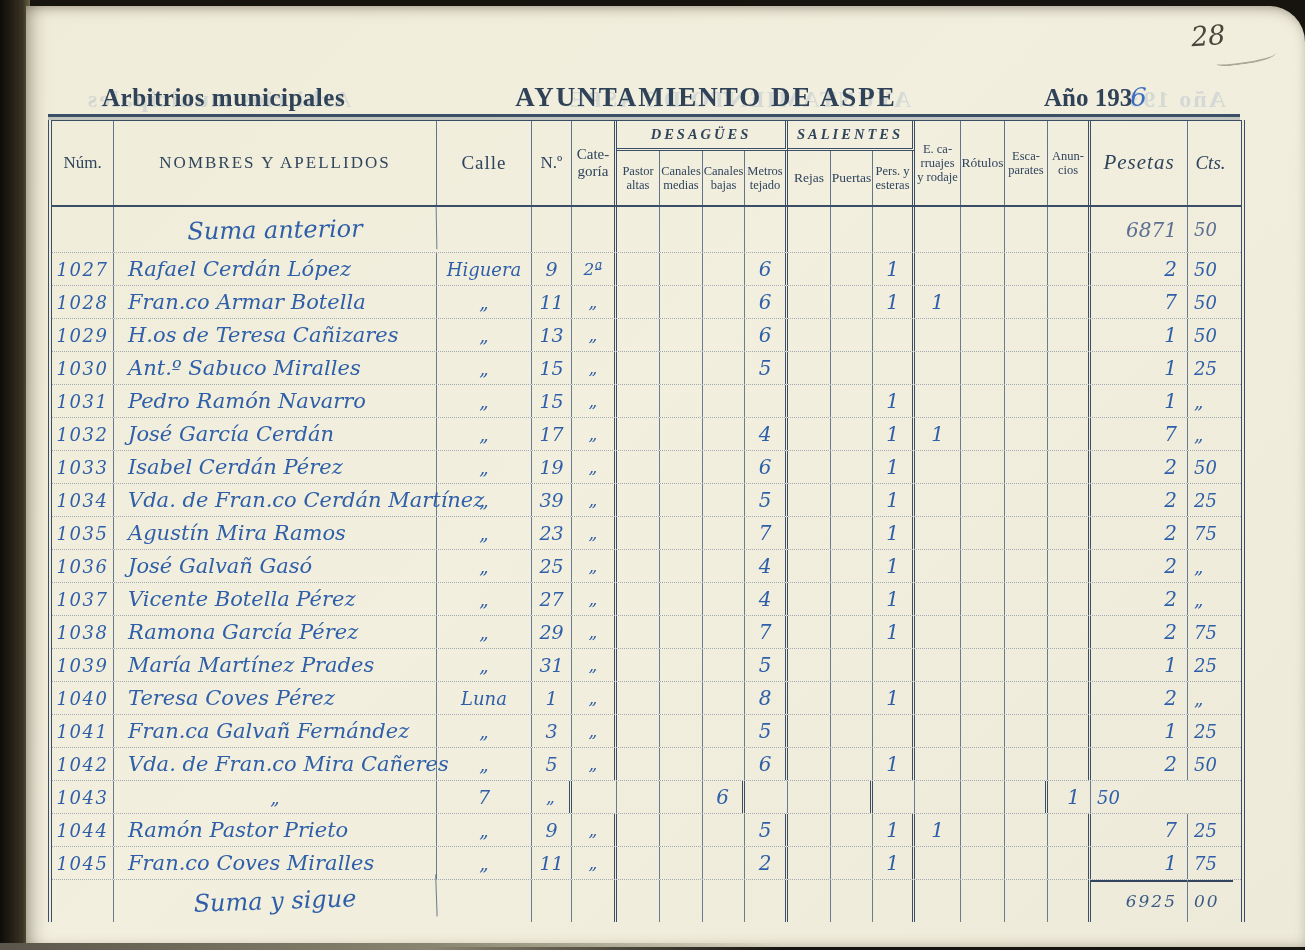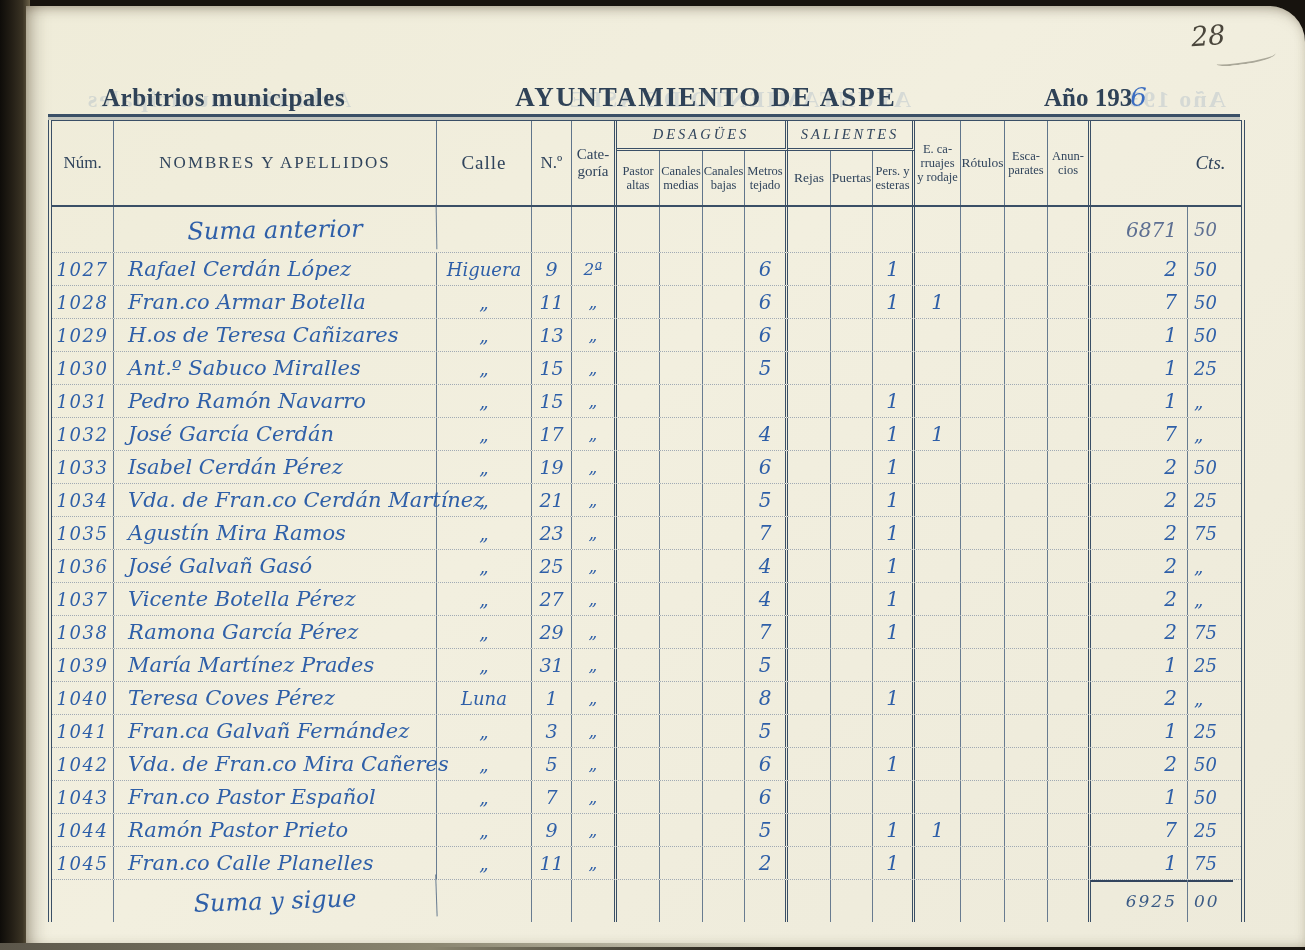--- a/index.html
+++ b/index.html
@@ -30,21 +30,21 @@
   .top-rule{position:absolute;left:22px;top:108px;width:1192px;height:3px;background:#3a4f66;
     box-shadow:0 3px 0 rgba(58,79,102,.25);}
   .ledger{position:absolute;left:22px;top:114px;width:1189px;
     border-left:4px double #3a4f66;border-right:4px double #3a4f66;color:#30445c;}
   .grid{display:grid;grid-template-columns:62px 323px 95px 40px 45px 43px 43px 42px 43px 43px 42px 42px 46px 44px 43px 43px 97px 45px;}
   .thead{border-bottom:2px solid #3a4f66;grid-template-rows:30px 54px;border-top:1px solid #3a4f66;}
   .th{display:flex;align-items:center;justify-content:center;text-align:center;
     border-right:1px solid rgba(70,95,125,.85);line-height:1.12;padding:1px;}
   .b-dbl{border-right:3px double #3a4f66 !important;}
   .h-span{grid-row:1/3;}
-  .th-group{font-style:italic;font-weight:normal;font-size:14.5px;letter-spacing:3px;border-bottom:3px double #3a4f66;grid-row:1;}
+  .th-group{font-style:italic;font-weight:bold;font-size:14.5px;letter-spacing:3px;border-bottom:3px double #3a4f66;grid-row:1;}
   .f-num{font-size:17px;} .f-nombres{font-size:17px;letter-spacing:2px;}
   .f-calle{font-size:19px;letter-spacing:1px;} .f-no{font-size:17px;}
   .f-cat{font-size:15px;} .f-sub{font-size:12.5px;} .f-mid{font-size:13.5px;}
   .f-pes{font-style:italic;font-size:21px;letter-spacing:1px;} .f-cts{font-style:italic;font-size:19px;}
   .no-r{border-right:none !important;text-align:right;}
   
   .tr{border-bottom:1px dotted rgba(95,115,145,.55);}
   .td{display:flex;align-items:center;justify-content:center;
     border-right:1px solid rgba(70,95,125,.8);overflow:visible;}
   .row{height:32px;} .row-open{height:45px;} .row-close{height:42px;border-bottom:none;}
@@ -100,20 +100,21 @@
         <div class="th f-sub" style="grid-column:7;grid-row:2">Canales medias</div>
         <div class="th f-sub" style="grid-column:8;grid-row:2">Canales bajas</div>
         <div class="th f-sub b-dbl" style="grid-column:9;grid-row:2">Metros tejado</div>
         <div class="th f-mid" style="grid-column:10;grid-row:2">Rejas</div>
         <div class="th f-mid" style="grid-column:11;grid-row:2">Puertas</div>
         <div class="th f-sub b-dbl" style="grid-column:12;grid-row:2">Pers. y esteras</div>
         <div class="th h-span f-sub" style="grid-column:13">E. ca- rruajes y rodaje</div>
         <div class="th h-span f-mid" style="grid-column:14">Rótulos</div>
         <div class="th h-span f-sub" style="grid-column:15">Esca- parates</div>
         <div class="th h-span f-sub b-dbl" style="grid-column:16">Anun- cios</div>
+        <div class="th h-span f-pes" style="grid-column:17">Pesetas</div>
         <div class="th h-span f-cts no-r" style="grid-column:18">Cts.</div>
       </div>
 
       <div class="grid tr row-open">
         <div class="td"></div>
         <div class="td c-name hw open-label">Suma anterior</div>
         <div class="td"></div>
           <div class="td"></div>
           <div class="td b-dbl"></div>
         <div class="td"></div>
@@ -269,21 +270,21 @@
     <div class="td"></div>
     <div class="td"></div>
     <div class="td b-dbl"></div>
     <div class="td c-pes hw">2</div>
     <div class="td c-cts hw no-r">50</div>
   </div>
           <div class="grid tr row">
     <div class="td c-num hw">1034</div>
     <div class="td c-name hw">Vda. de Fran.co Cerdán Martínez</div>
     <div class="td c-calle hw">„</div>
-    <div class="td c-no hw">21</div>
+    <div class="td c-no hw">39</div>
     <div class="td c-cat hw b-dbl">„</div>
     <div class="td"></div>
     <div class="td"></div>
     <div class="td"></div>
     <div class="td c-met hw b-dbl">5</div>
     <div class="td"></div>
     <div class="td"></div>
     <div class="td c-pers hw b-dbl">1</div>
     <div class="td c-carr hw"></div>
     <div class="td"></div>
@@ -447,21 +448,20 @@
     <div class="td c-pers hw b-dbl">1</div>
     <div class="td c-carr hw"></div>
     <div class="td"></div>
     <div class="td"></div>
     <div class="td b-dbl"></div>
     <div class="td c-pes hw">2</div>
     <div class="td c-cts hw no-r">50</div>
   </div>
           <div class="grid tr row">
     <div class="td c-num hw">1043</div>
-    <div class="td c-name hw">Fran.co Pastor Español</div>
     <div class="td c-calle hw">„</div>
     <div class="td c-no hw">7</div>
     <div class="td c-cat hw b-dbl">„</div>
     <div class="td"></div>
     <div class="td"></div>
     <div class="td"></div>
     <div class="td c-met hw b-dbl">6</div>
     <div class="td"></div>
     <div class="td"></div>
     <div class="td c-pers hw b-dbl"></div>
@@ -487,21 +487,21 @@
     <div class="td c-pers hw b-dbl">1</div>
     <div class="td c-carr hw">1</div>
     <div class="td"></div>
     <div class="td"></div>
     <div class="td b-dbl"></div>
     <div class="td c-pes hw">7</div>
     <div class="td c-cts hw no-r">25</div>
   </div>
           <div class="grid tr row">
     <div class="td c-num hw">1045</div>
-    <div class="td c-name hw">Fran.co Calle Planelles</div>
+    <div class="td c-name hw">Fran.co Coves Miralles</div>
     <div class="td c-calle hw">„</div>
     <div class="td c-no hw">11</div>
     <div class="td c-cat hw b-dbl">„</div>
     <div class="td"></div>
     <div class="td"></div>
     <div class="td"></div>
     <div class="td c-met hw b-dbl">2</div>
     <div class="td"></div>
     <div class="td"></div>
     <div class="td c-pers hw b-dbl">1</div>

